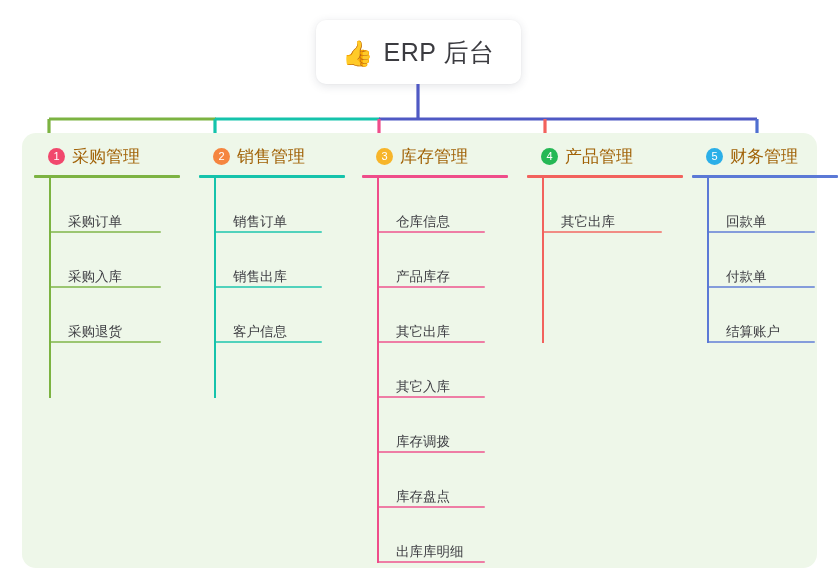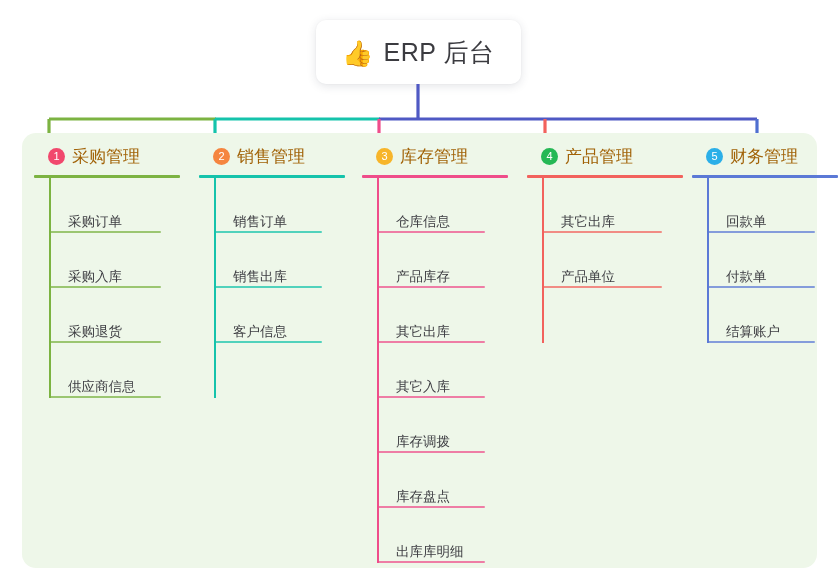--- a/index.html
+++ b/index.html
@@ -166,24 +166,20 @@
             <div class="leaf-rule" style="background: rgb(124, 179, 66); opacity: 0.72; width: 112px;"></div>
           </div>
           <div class="leaf">
             <span class="leaf-label">采购入库</span>
             <div class="leaf-rule" style="background: rgb(124, 179, 66); opacity: 0.72; width: 112px;"></div>
           </div>
           <div class="leaf">
             <span class="leaf-label">采购退货</span>
             <div class="leaf-rule" style="background: rgb(124, 179, 66); opacity: 0.72; width: 112px;"></div>
           </div>
-          <div class="leaf">
-            <span class="leaf-label">供应商信息</span>
-            <div class="leaf-rule" style="background: rgb(124, 179, 66); opacity: 0.72; width: 112px;"></div>
-          </div>
         </div>
       </div>
       <div class="column" style="left: 199px; width: 150px;">
         <div class="col-head">
           <span class="badge" style="background: rgb(245, 133, 63);">2</span>
           <span class="col-title">销售管理</span>
         </div>
         <div class="head-rule" style="background: rgb(21, 195, 171); width: 146px; margin-left: 0px;"></div>
         <div class="leaves">
           <div class="spine" style="background: rgb(21, 195, 171); height: 220px;"></div>
@@ -244,24 +240,20 @@
           <span class="badge" style="background: rgb(37, 184, 85);">4</span>
           <span class="col-title">产品管理</span>
         </div>
         <div class="head-rule" style="background: rgb(242, 98, 93); width: 156px; margin-left: 0px;"></div>
         <div class="leaves">
           <div class="spine" style="background: rgb(242, 98, 93); height: 165px;"></div>
           <div class="leaf">
             <span class="leaf-label">其它出库</span>
             <div class="leaf-rule" style="background: rgb(242, 98, 93); opacity: 0.72; width: 120px;"></div>
           </div>
-          <div class="leaf">
-            <span class="leaf-label">产品单位</span>
-            <div class="leaf-rule" style="background: rgb(242, 98, 93); opacity: 0.72; width: 120px;"></div>
-          </div>
         </div>
       </div>
       <div class="column" style="left: 692px; width: 150px;">
         <div class="col-head">
           <span class="badge" style="background: rgb(43, 175, 232);">5</span>
           <span class="col-title">财务管理</span>
         </div>
         <div class="head-rule" style="background: rgb(91, 121, 214); width: 146px; margin-left: 0px;"></div>
         <div class="leaves">
           <div class="spine" style="background: rgb(91, 121, 214); height: 165px;"></div>

